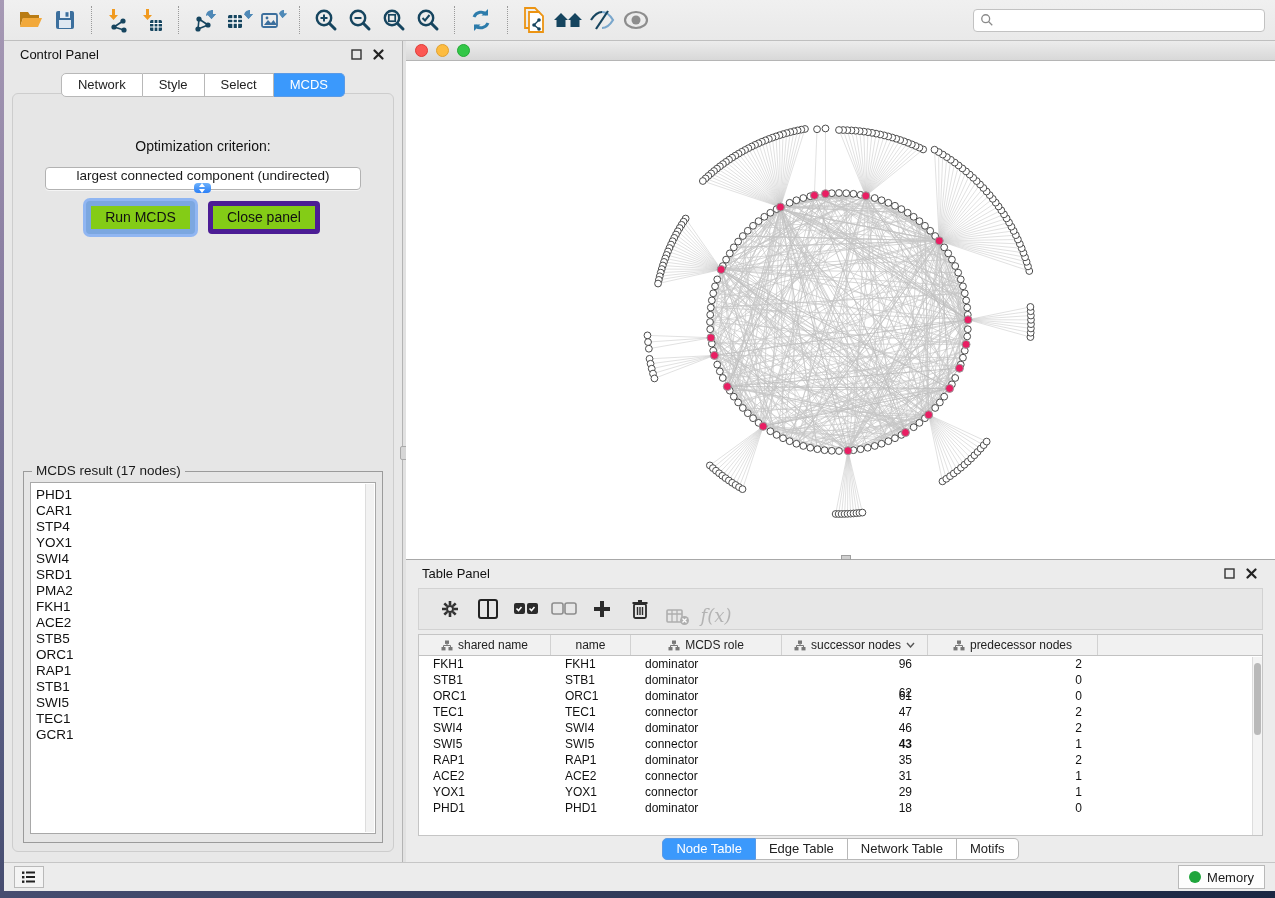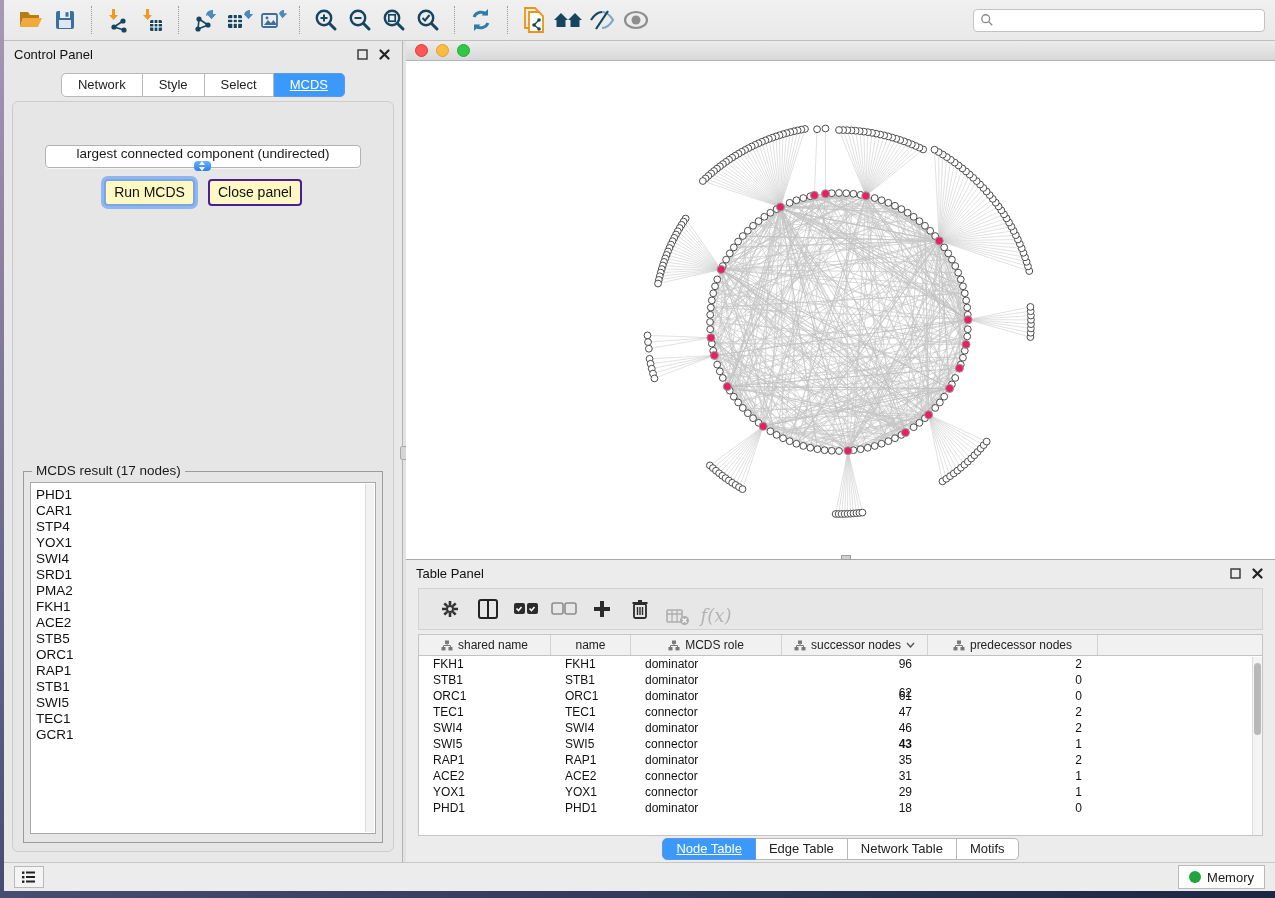--- a/index.html
+++ b/index.html
@@ -15,38 +15,38 @@
   .toolbar { height:41px; background:linear-gradient(#f0f0f0,#e9e9e9); border-bottom:1px solid #bfbfbf; display:flex; align-items:center; padding:0 10px; flex:none; }
   .tbi { width:34px; height:32px; display:flex; align-items:center; justify-content:center; cursor:pointer; flex:none; }
   .tbi svg { display:block; }
   .tsep { width:1px; height:28px; border-left:1px dotted #9a9a9a; margin:0 9px; flex:none; }
   .search { margin-left:auto; width:292px; height:23px; background:#fff; border:1px solid #c2c2c2; border-radius:4px; display:flex; align-items:center; padding:0 6px; }
   .search input { border:none; outline:none; flex:1; font-size:12px; font-family:"Liberation Sans",sans-serif; background:transparent; }
   
   .main { flex:1; display:flex; min-height:0; }
   
   .cpanel { width:398px; flex:none; background:#e8e8e8; display:flex; flex-direction:column; }
-  .panel-head { height:26px; display:flex; align-items:center; padding:0 10px; font-size:13px; color:#111; flex:none; }
+  .panel-head { height:26px; display:flex; align-items:center; padding:0 16px; font-size:13px; color:#111; flex:none; }
   .panel-head .sp { flex:1; }
   .wbtn { width:15px; height:15px; margin-left:7px; display:flex; align-items:center; justify-content:center; cursor:pointer; }
-  .cp-tabs { display:flex; justify-content:center; margin:6px 0 16px 0; flex:none; position:relative; z-index:2; }
+  .cp-tabs { display:flex; justify-content:center; margin:6px 0 8px 0; flex:none; position:relative; z-index:2; }
   .seg { background:#fff; border:1px solid #b8b8b8; border-left:none; padding:3px 16px 4px; font-size:13px; cursor:pointer; color:#222; }
   .seg:first-child { border-left:1px solid #b8b8b8; border-radius:5px 0 0 5px; }
   .seg:last-child { border-radius:0 5px 5px 0; }
-  .seg.active { background:var(--accent); border-color:#5a9ae6; color:#fff;text-decoration:underline; }
+  .seg.active { background:var(--accent); border-color:#5a9ae6; color:#fff; }
   .cp-body { flex:1; margin:-12px 8px 10px 8px; background:#e6e6e6; border:1px solid #cdcdcd; border-radius:6px; padding:30px 10px 8px 10px; display:flex; flex-direction:column; min-height:0; }
   .opt-label { text-align:center; font-size:14px; margin-top:14px; color:#111; }
   .dropdown { margin:13px auto 0; width:316px; height:23px; background:#fff; border:1px solid #b2b2b2; border-radius:4px; display:flex; align-items:center; cursor:pointer; box-shadow:0 1px 0 rgba(255,255,255,.6);flex-direction:column; }
   .dropdown .dd-text { flex:1; text-align:center; font-size:13.5px; white-space:nowrap; }
   .dd-step { width:17px; height:19px; margin-right:2px; border-radius:4px; background:linear-gradient(#6db1fb,#2a7ff7); display:flex; flex-direction:column; align-items:center; justify-content:center; gap:2px; }
   .dd-step i { width:0; height:0; border-left:3.5px solid transparent; border-right:3.5px solid transparent; display:block; }
   .dd-step i.up { border-bottom:4px solid #fff; }
   .dd-step i.dn { border-top:4px solid #fff; }
   .btn-row { display:flex; justify-content:center; gap:13px; margin-top:11px; }
-  .pbtn { background:#fef9c3; border:2px solid #4c1d95; border-radius:4px; padding:3px 8px 4px; font-size:14px; cursor:pointer; font-family:"Liberation Sans",sans-serif; color:#111; }
+  .pbtn { background:#84cc16; border:5px solid #4c1d95; border-radius:4px; padding:3px 14px 4px; font-size:14px; cursor:pointer; font-family:"Liberation Sans",sans-serif; color:#111; }
   .pbtn.focused { box-shadow:0 0 0 3px rgba(115,166,246,.75); border-color:#7ba7e0; }
   .resultbox { margin-top:auto; border:1px solid #9b9b9b; position:relative; height:372px; padding:10px 6px 8px; flex:none; }
   .mcds-list { background:#fff; border:1px solid #a8a8a8; height:100%; overflow:hidden; position:relative; padding:4px 0 0 5px; }
   .mcds-list .item { font-size:13.5px; line-height:16px; color:#111; }
   .list-track { position:absolute; top:1px; right:1px; bottom:1px; width:9px; background:#f2f2f2; border-left:1px solid #ddd; }
   
   .vsplit { width:4px; flex:none; background:#e2e2e2; border-left:1px solid #b4b4b4; position:relative; cursor:col-resize; }
   .vsplit .grip { position:absolute; top:405px; left:-3px; width:8px; height:14px; background:#d6d6d6; border:1px solid #aaa; border-radius:2px; }
   
   .rcol { flex:1; display:flex; flex-direction:column; min-width:0; }
@@ -248,20 +248,21 @@
             </svg>
           </span>
       </div>
       <div class="cp-tabs" id="cp-tabs">
           <span class="seg">Network</span>
           <span class="seg">Style</span>
           <span class="seg">Select</span>
           <span class="seg active">MCDS</span>
         </div>
       <div class="cp-body">
+        <div class="opt-label">Optimization criterion:</div>
         <div class="dropdown">
           <span class="dd-text">largest connected component (undirected)</span>
           <span class="dd-step">
               <i class="up"></i>
               <i class="dn"></i>
             </span>
         </div>
         <div class="btn-row">
           <button class="pbtn focused">Run MCDS</button>
           <button class="pbtn">Close panel</button>

